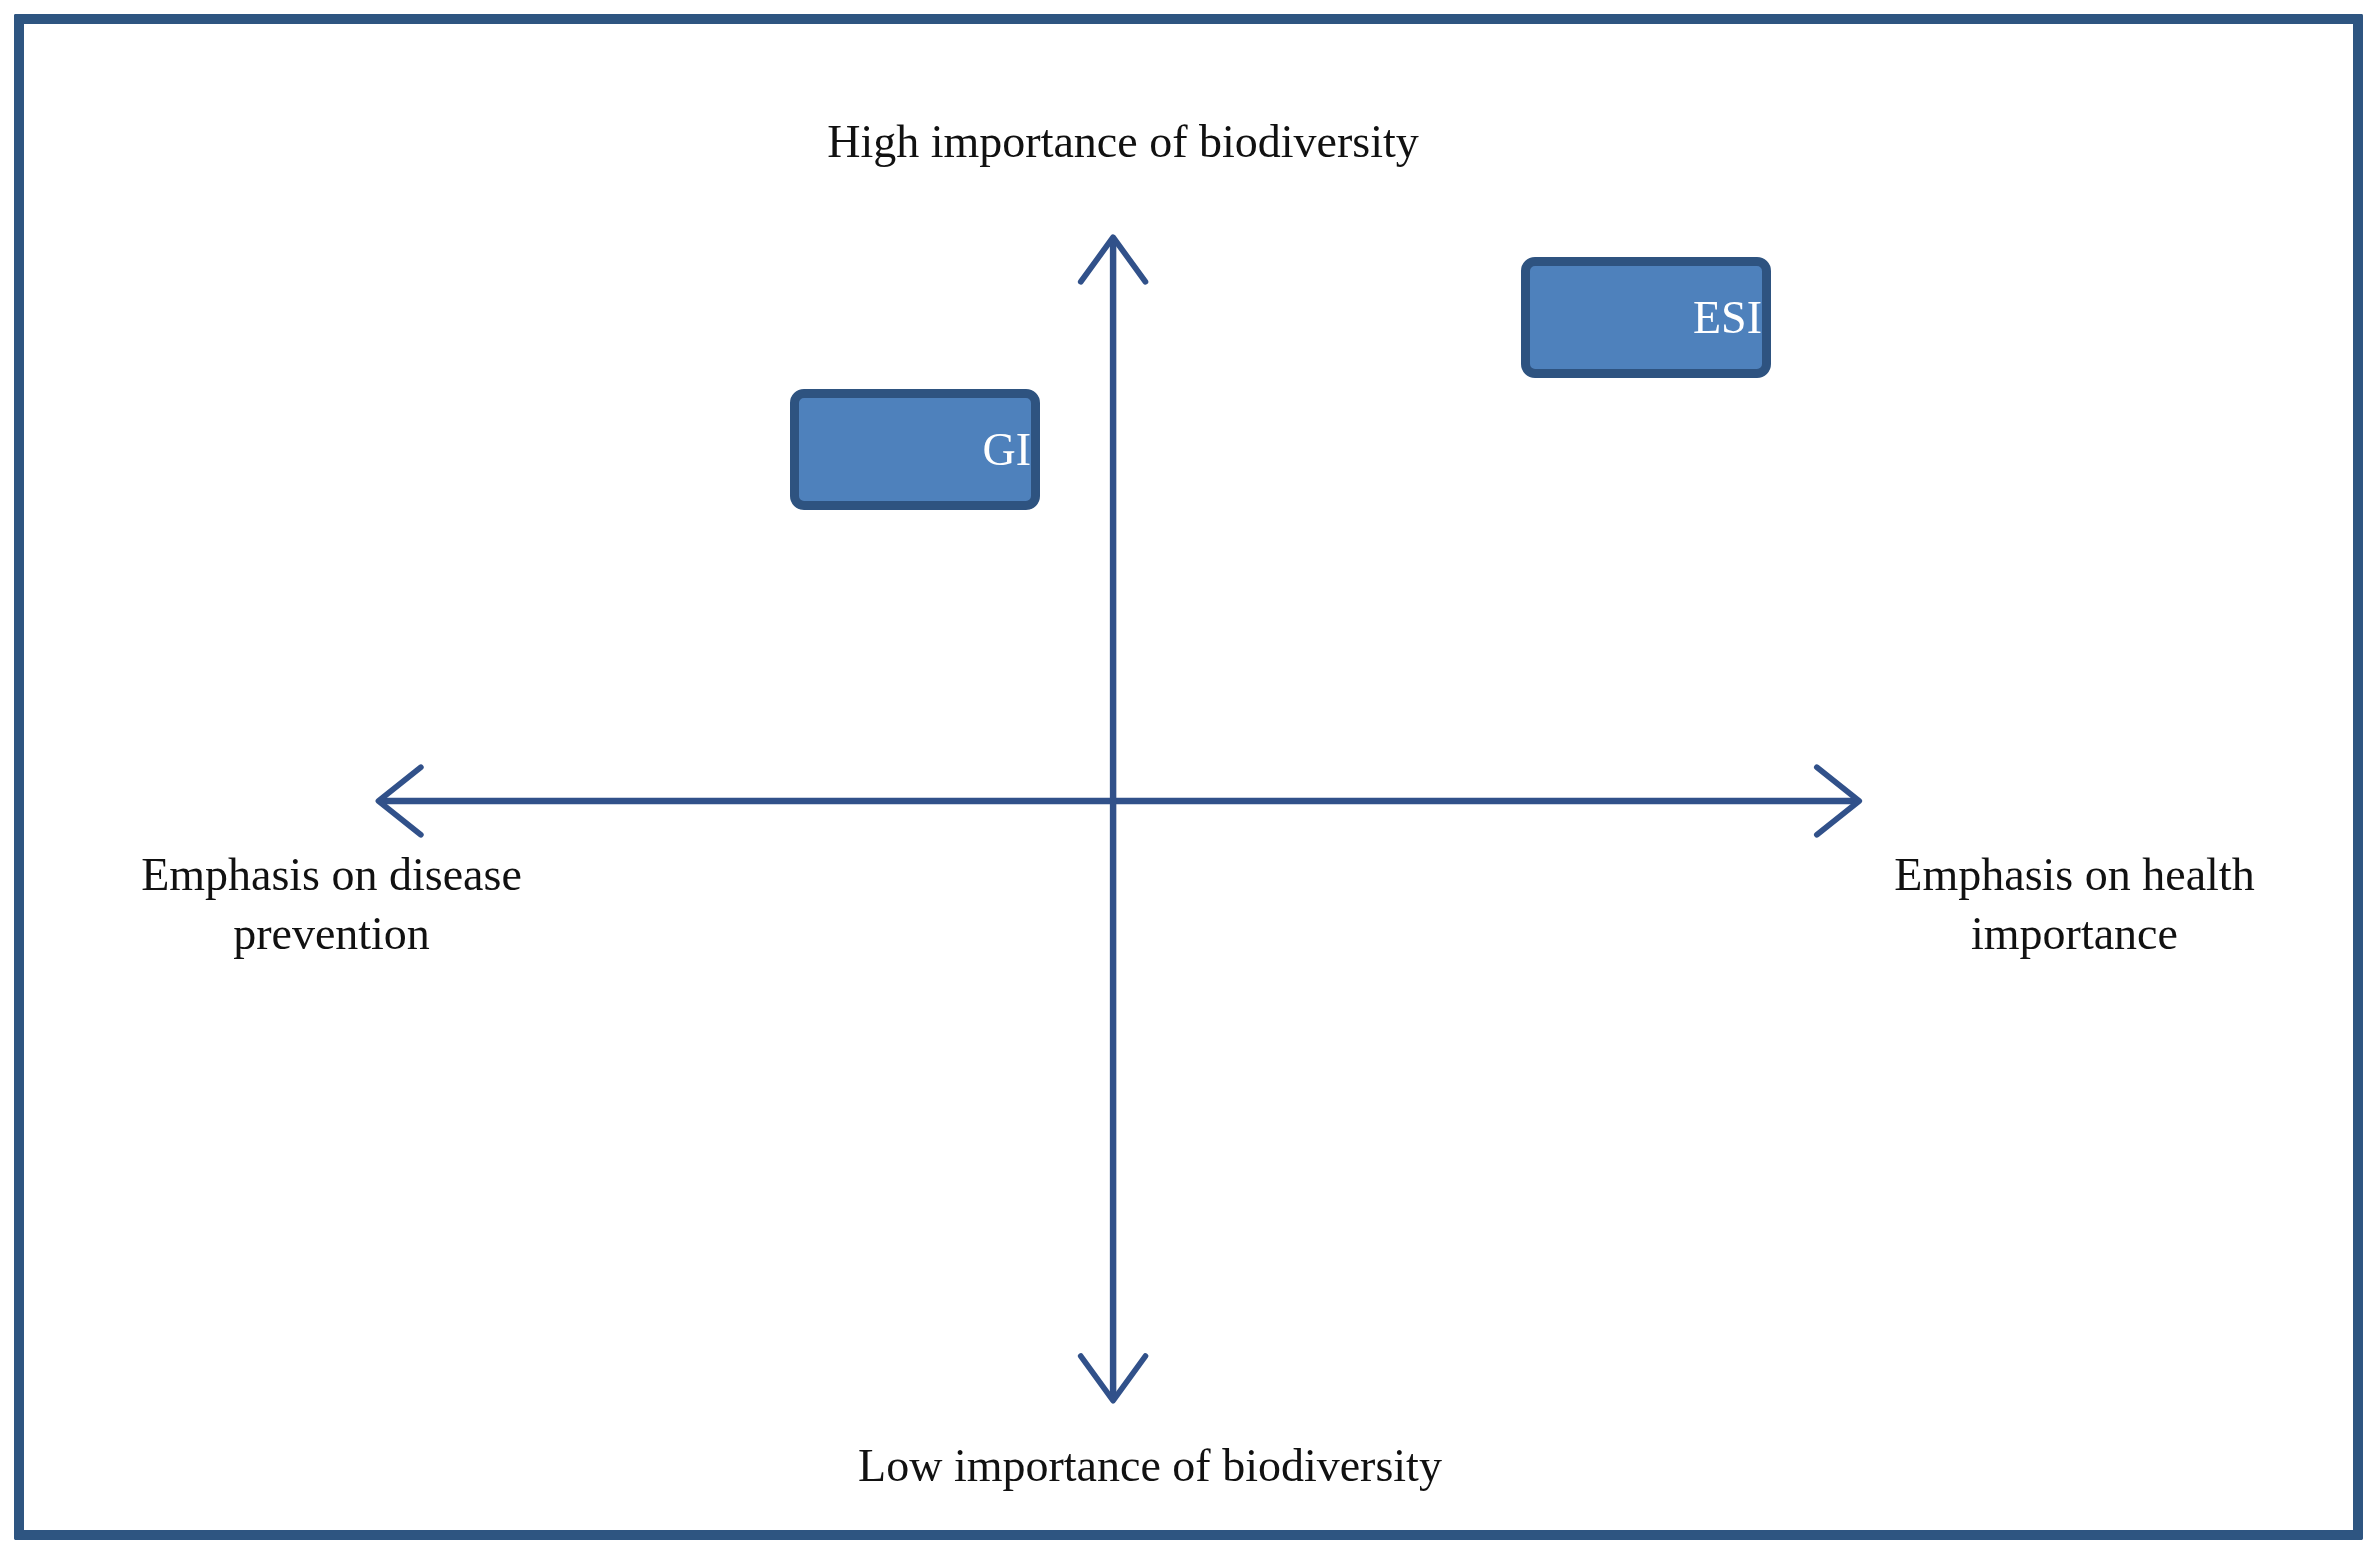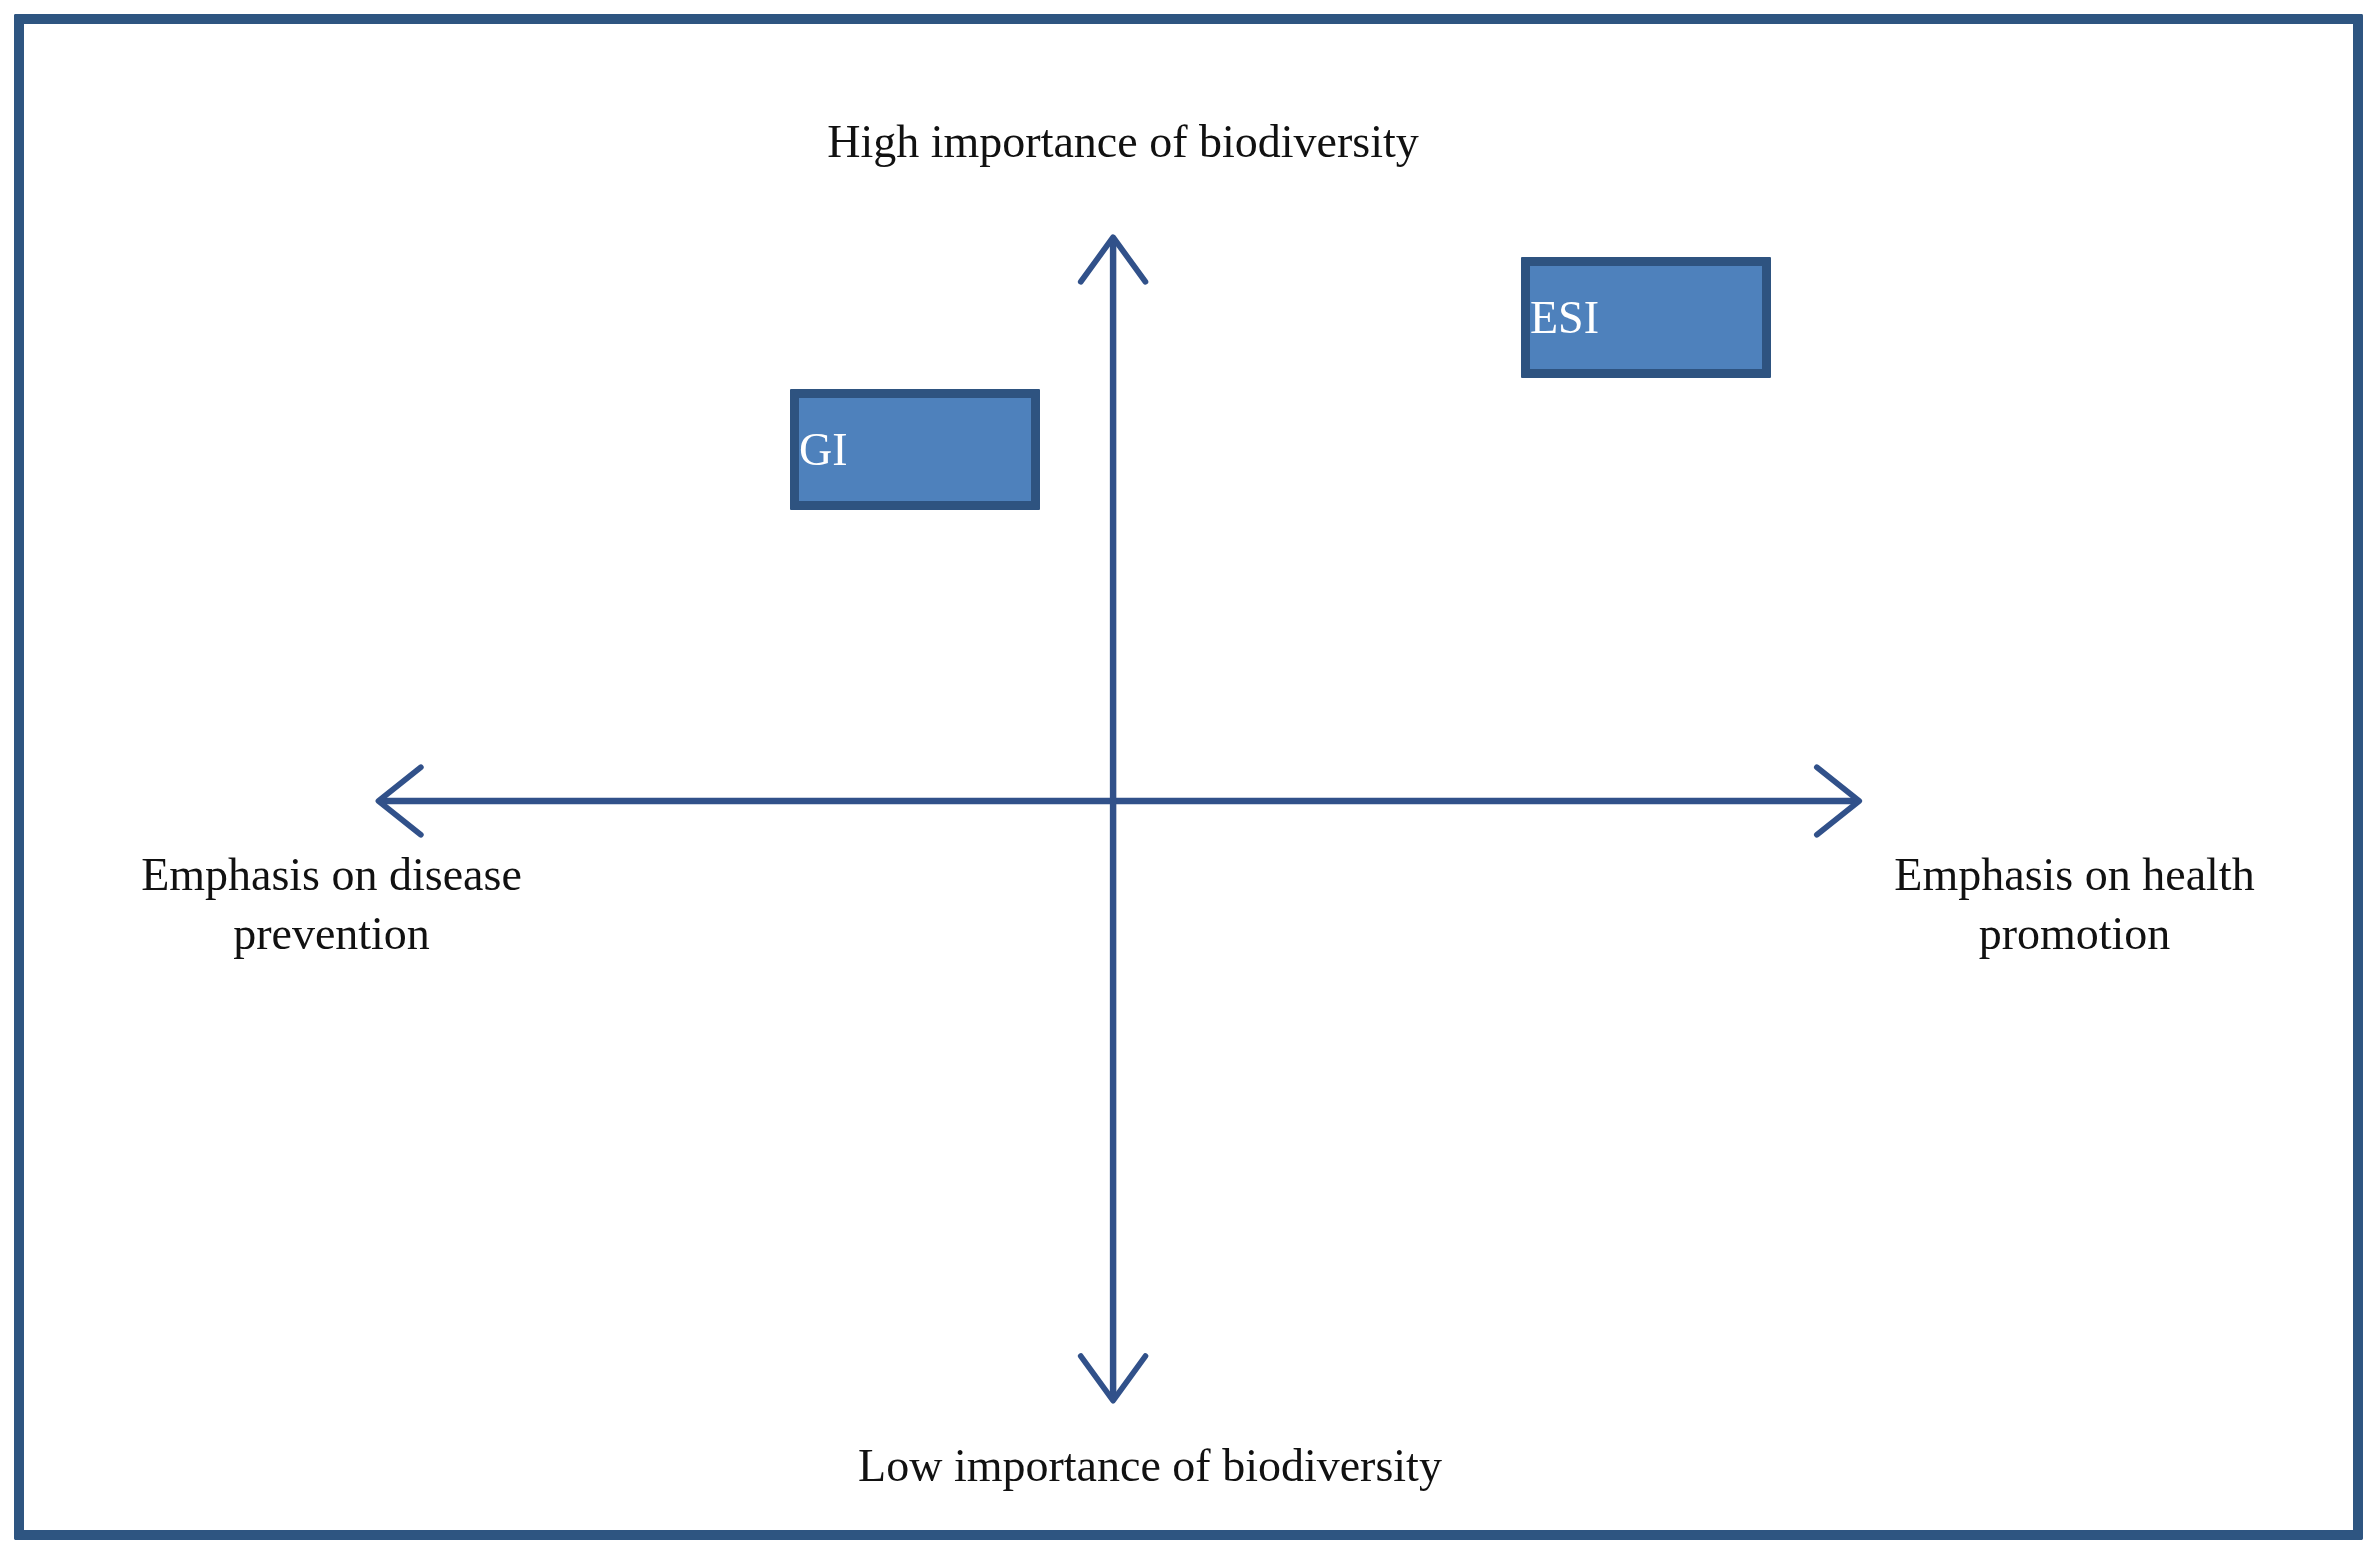--- a/index.html
+++ b/index.html
@@ -60,24 +60,24 @@
     width: 503px;
     text-align: center;
   }
   .node {
     position: absolute;
     width: 250px;
     height: 121px;
     box-sizing: border-box;
     background: var(--node-fill, #4E81BC);
     border: 9.3px solid var(--node-border, #2E5380);
-    border-radius: 1px;
+    border-radius: 14px;
     display: flex;
     align-items: center;
-    justify-content: flex-start;
+    justify-content: flex-end;
     color: var(--node-text, #FFFFFF);
     font-size: 46px;
   }
 </style>
 </head>
 <body>
 
 <div id="canvas">
 
   <div class="frame"></div>
@@ -93,21 +93,21 @@
     <polyline class="head" points="1505,392 1550,330 1595,392"></polyline>
     <polyline class="head" points="1505,1888 1550,1950 1595,1888"></polyline>
   </svg>
 
   <div class="axis-label centered" style="left:1123px; top:113px;">High importance of biodiversity</div>
 
   <div class="axis-label centered" style="left:1150px; top:1437px;">Low importance of biodiversity</div>
 
   <div class="axis-label side" style="left:80px; top:846px;">Emphasis on disease prevention</div>
 
-  <div class="axis-label side" style="left:1823px; top:846px;">Emphasis on health promotion</div>
+  <div class="axis-label side" style="left:1823px; top:846px;">Emphasis on health importance</div>
 
   <div class="node" style="left:1521px; top:257px;">
     <span>ESI</span>
   </div>
 
   <div class="node" style="left:790px; top:389px;">
     <span>GI</span>
   </div>
 
 

